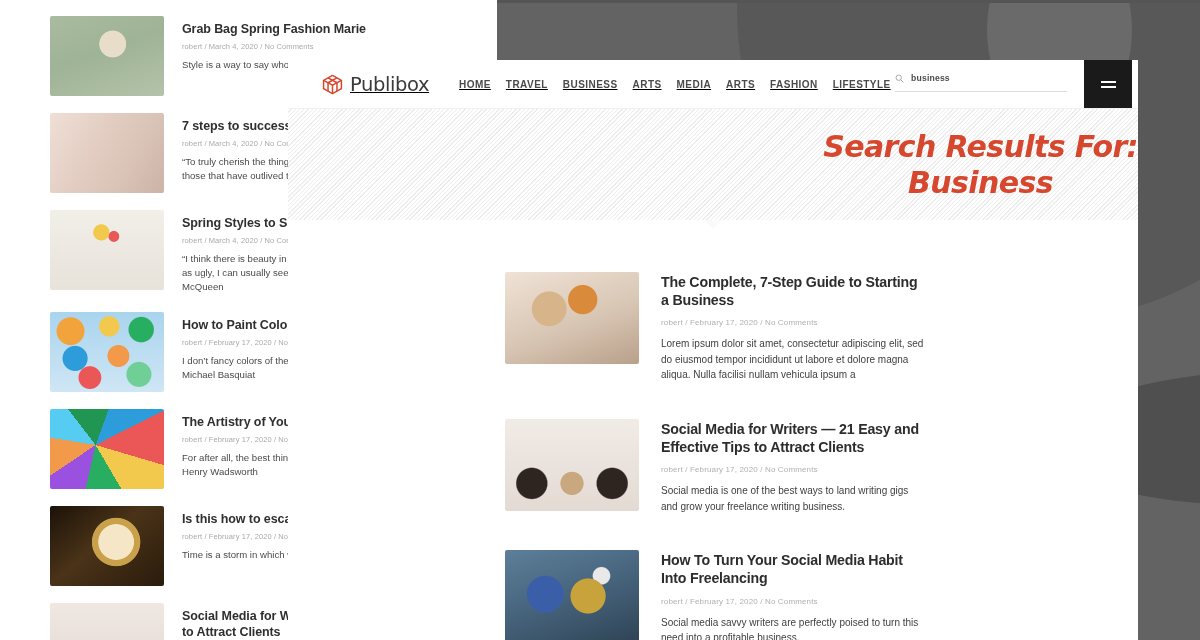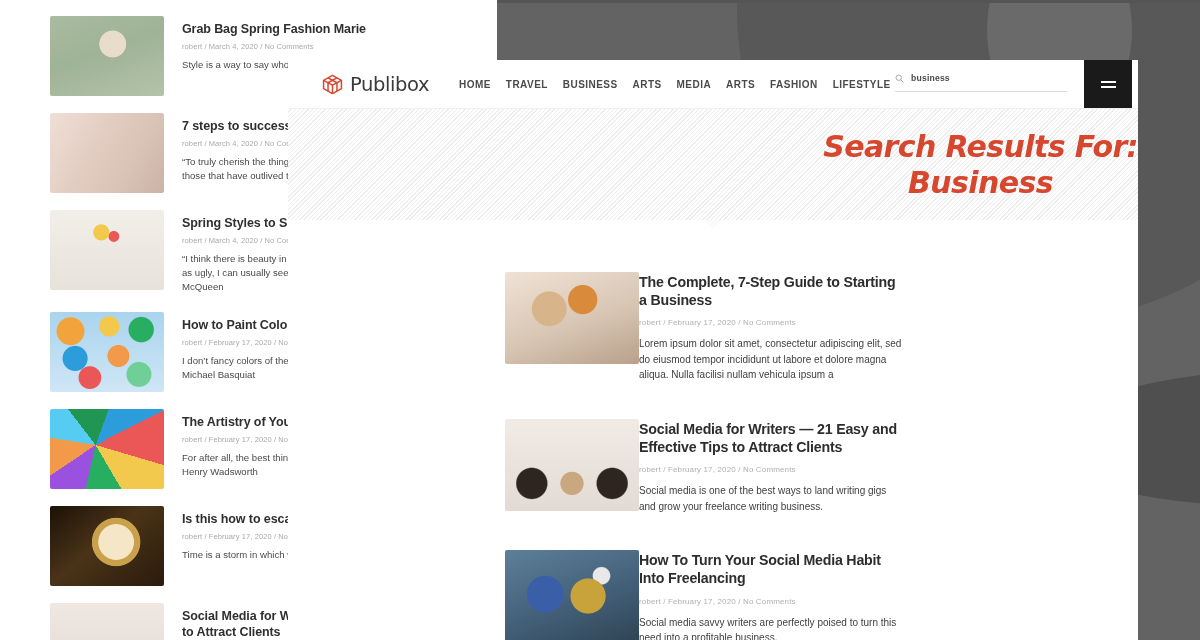--- a/index.html
+++ b/index.html
@@ -141,20 +141,21 @@
   }
 
   
   .site-header {
     height: 48px;
     display: flex;
     align-items: center;
     padding: 0 0 0 34px;
     background: #ffffff;
     position: relative;
+    text-decoration: underline;
   }
   .brand { display: flex; align-items: center; gap: 7px; }
   .brand-icon { width: 21px; height: 21px; display: block; }
   .brand-name {
     font-size: 19.5px; color: #3a3a3a; letter-spacing: -0.4px;
     font-family: "DejaVu Sans", sans-serif; font-weight: 400;
   }
   .site-nav {
     display: flex; align-items: center; gap: 15px;
     margin-left: 30px;
@@ -219,20 +220,21 @@
     border-right: 9px solid transparent;
     border-top: 9px solid #fafafa;
   }
 
   
   .results {
     padding: 52px 0 0 217px;
   }
   .result {
     display: flex;
+    gap: 22px;
     margin-bottom: 36px;
   }
   .result-thumb {
     flex: 0 0 134px;
     width: 134px; height: 92px;
     border-radius: 2px;
     background-size: cover;
     background-position: center;
   }
   .result-body { width: 266px; padding-top: 1px; }

